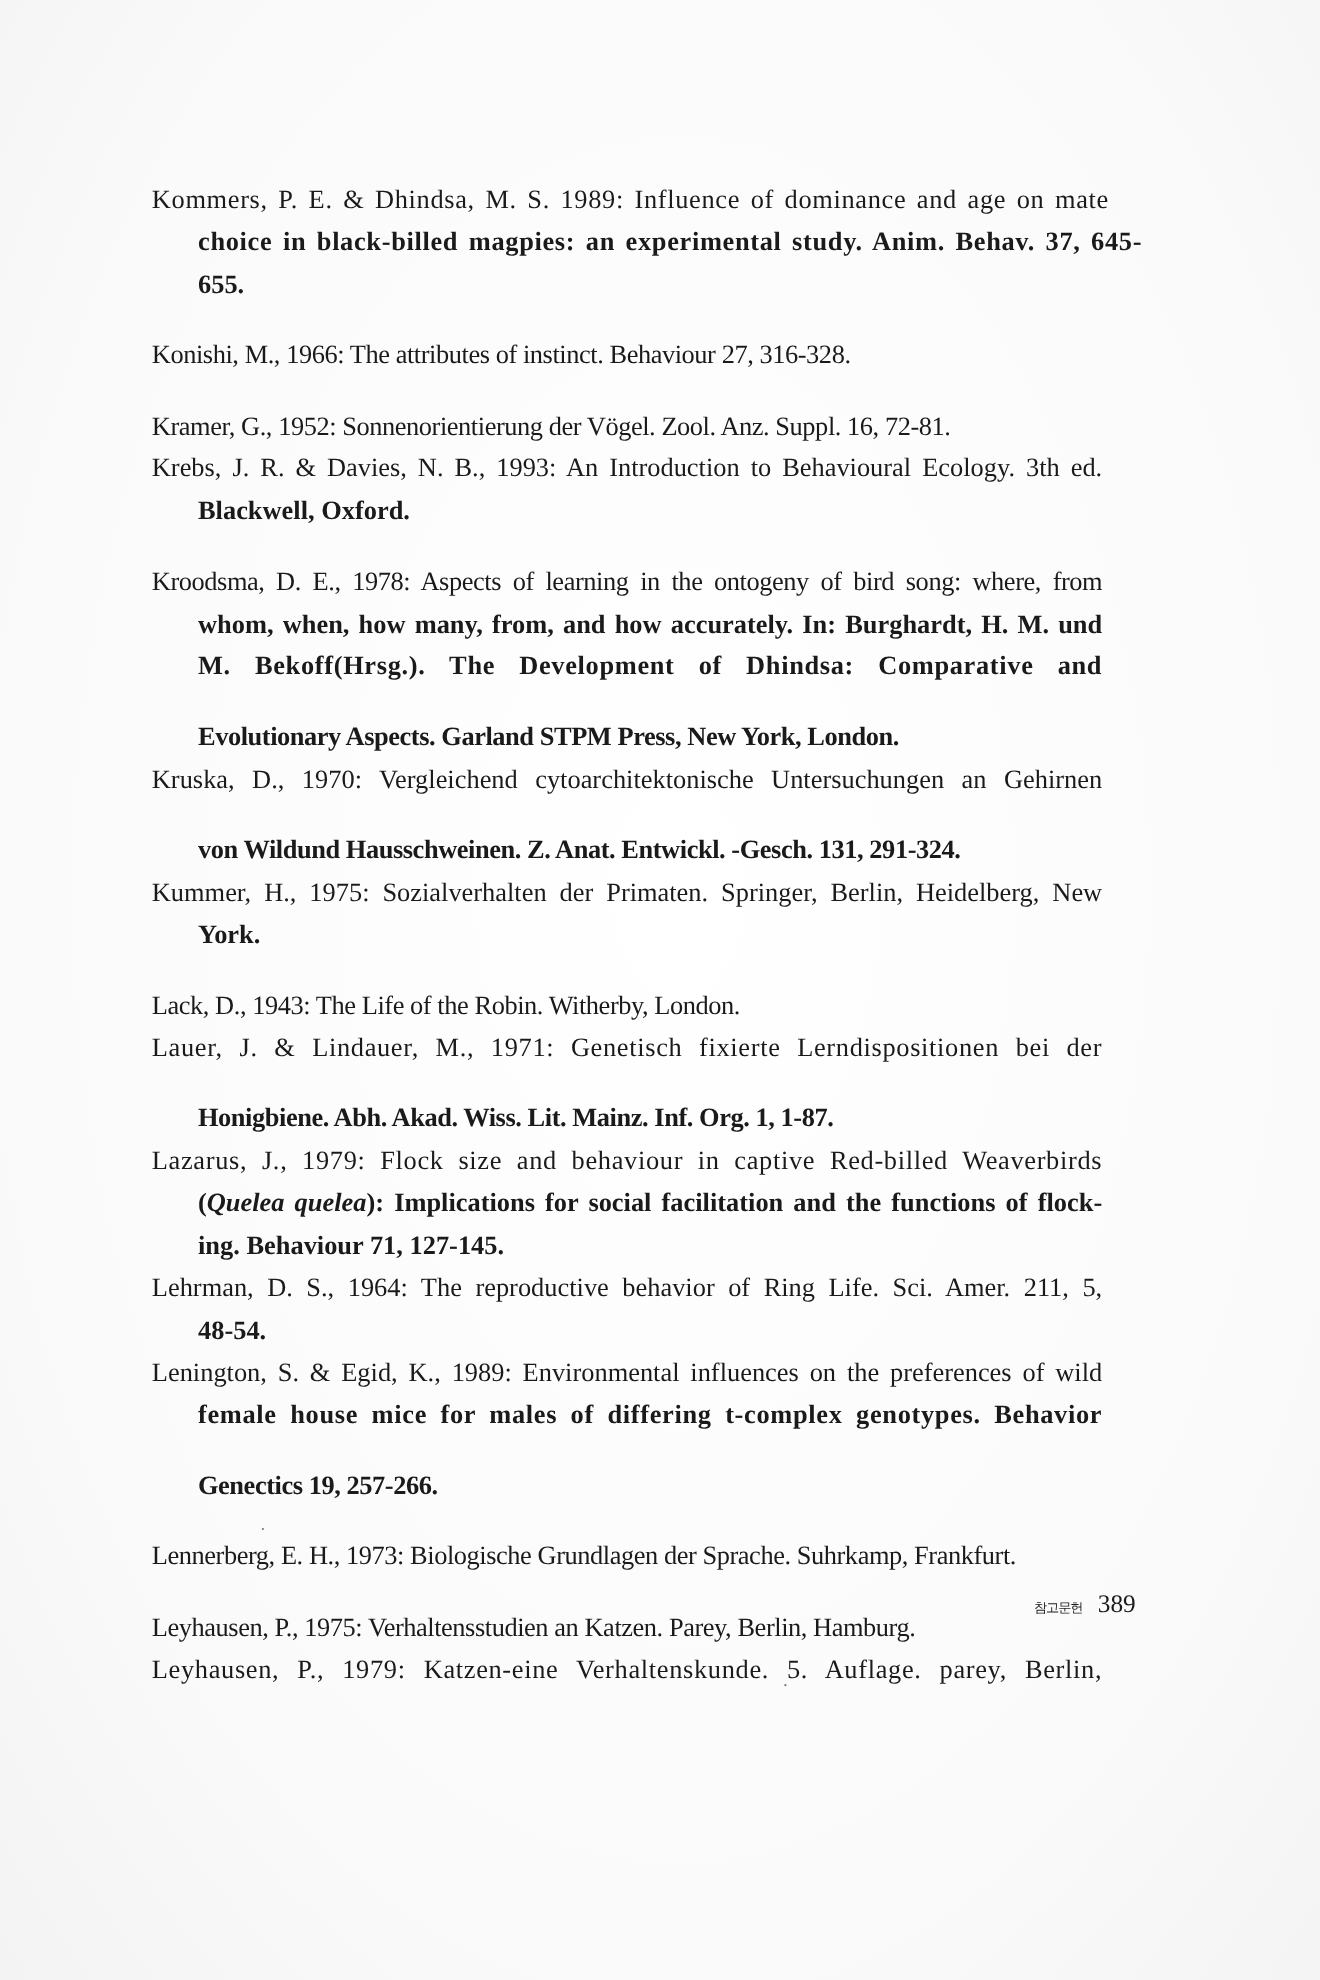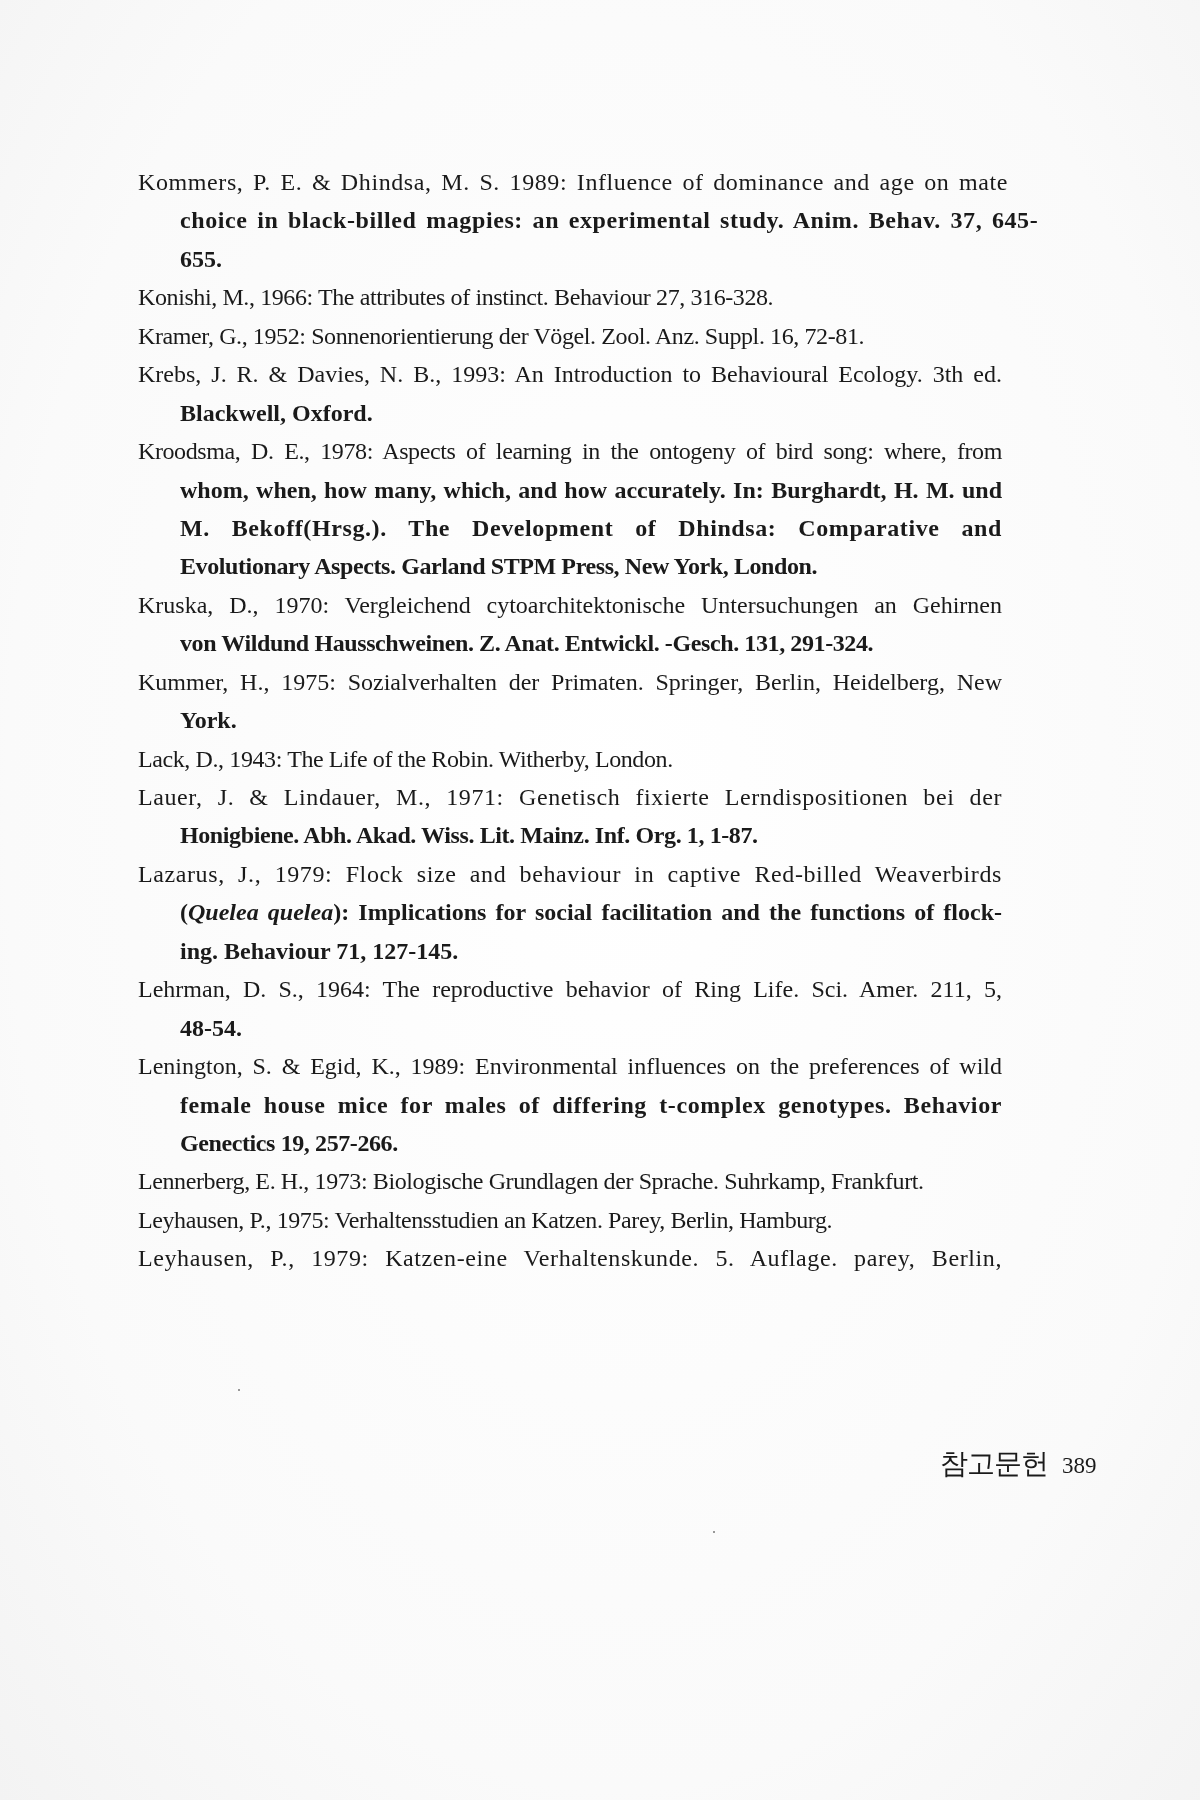--- a/index.html
+++ b/index.html
@@ -24,32 +24,32 @@
   }
   .line {
     height: 38.45px;
     line-height: 38.45px;
     font-size: 24px;
     white-space: nowrap;
   }
   .line.indent { padding-left: 42px; font-weight: bold; }
   .line.justify { text-align: justify; text-align-last: justify; }
   .line.wide { letter-spacing: 0.6px; word-spacing: 3px; }
-  .line.narrow { letter-spacing: -0.4px; }
+  .line.narrow { letter-spacing: -0.4px; margin-top: 26px; }
   .ref { display: block; }
   .ital { font-style: italic; }
   .footer {
     position: absolute;
     left: 940px; top: 1445px;
     font-size: 23px;
     white-space: nowrap;
   }
   .footer .section {
     font-family: "DejaVu Sans", sans-serif;
-    font-size: 28px;
+    font-size: 12px;
     letter-spacing: -1px;
     margin-right: 14px;
   }
   .dot {
     position: absolute; width: 2px; height: 2px; border-radius: 1px; background: #777;
   }
 </style>
 </head>
 <body>
 
@@ -70,21 +70,21 @@
       <div class="line narrow">Kramer, G., 1952: Sonnenorientierung der Vögel. Zool. Anz. Suppl. 16, 72-81.</div>
     </div>
 
     <div class="ref">
       <div class="line justify">Krebs, J. R. &amp; Davies, N. B., 1993: An Introduction to Behavioural Ecology. 3th ed.</div>
       <div class="line indent">Blackwell, Oxford.</div>
     </div>
 
     <div class="ref">
       <div class="line justify narrow">Kroodsma, D. E., 1978: Aspects of learning in the ontogeny of bird song: where, from</div>
-      <div class="line indent justify">whom, when, how many, which, and how accurately. In: Burghardt, H. M. und</div>
+      <div class="line indent justify">whom, when, how many, from, and how accurately. In: Burghardt, H. M. und</div>
       <div class="line indent justify wide">M. Bekoff(Hrsg.). The Development of Dhindsa: Comparative and</div>
       <div class="line indent narrow">Evolutionary Aspects. Garland STPM Press, New York, London.</div>
     </div>
 
     <div class="ref">
       <div class="line justify">Kruska, D., 1970: Vergleichend cytoarchitektonische Untersuchungen an Gehirnen</div>
       <div class="line indent narrow">von Wildund Hausschweinen. Z. Anat. Entwickl. -Gesch. 131, 291-324.</div>
     </div>
 
     <div class="ref">

